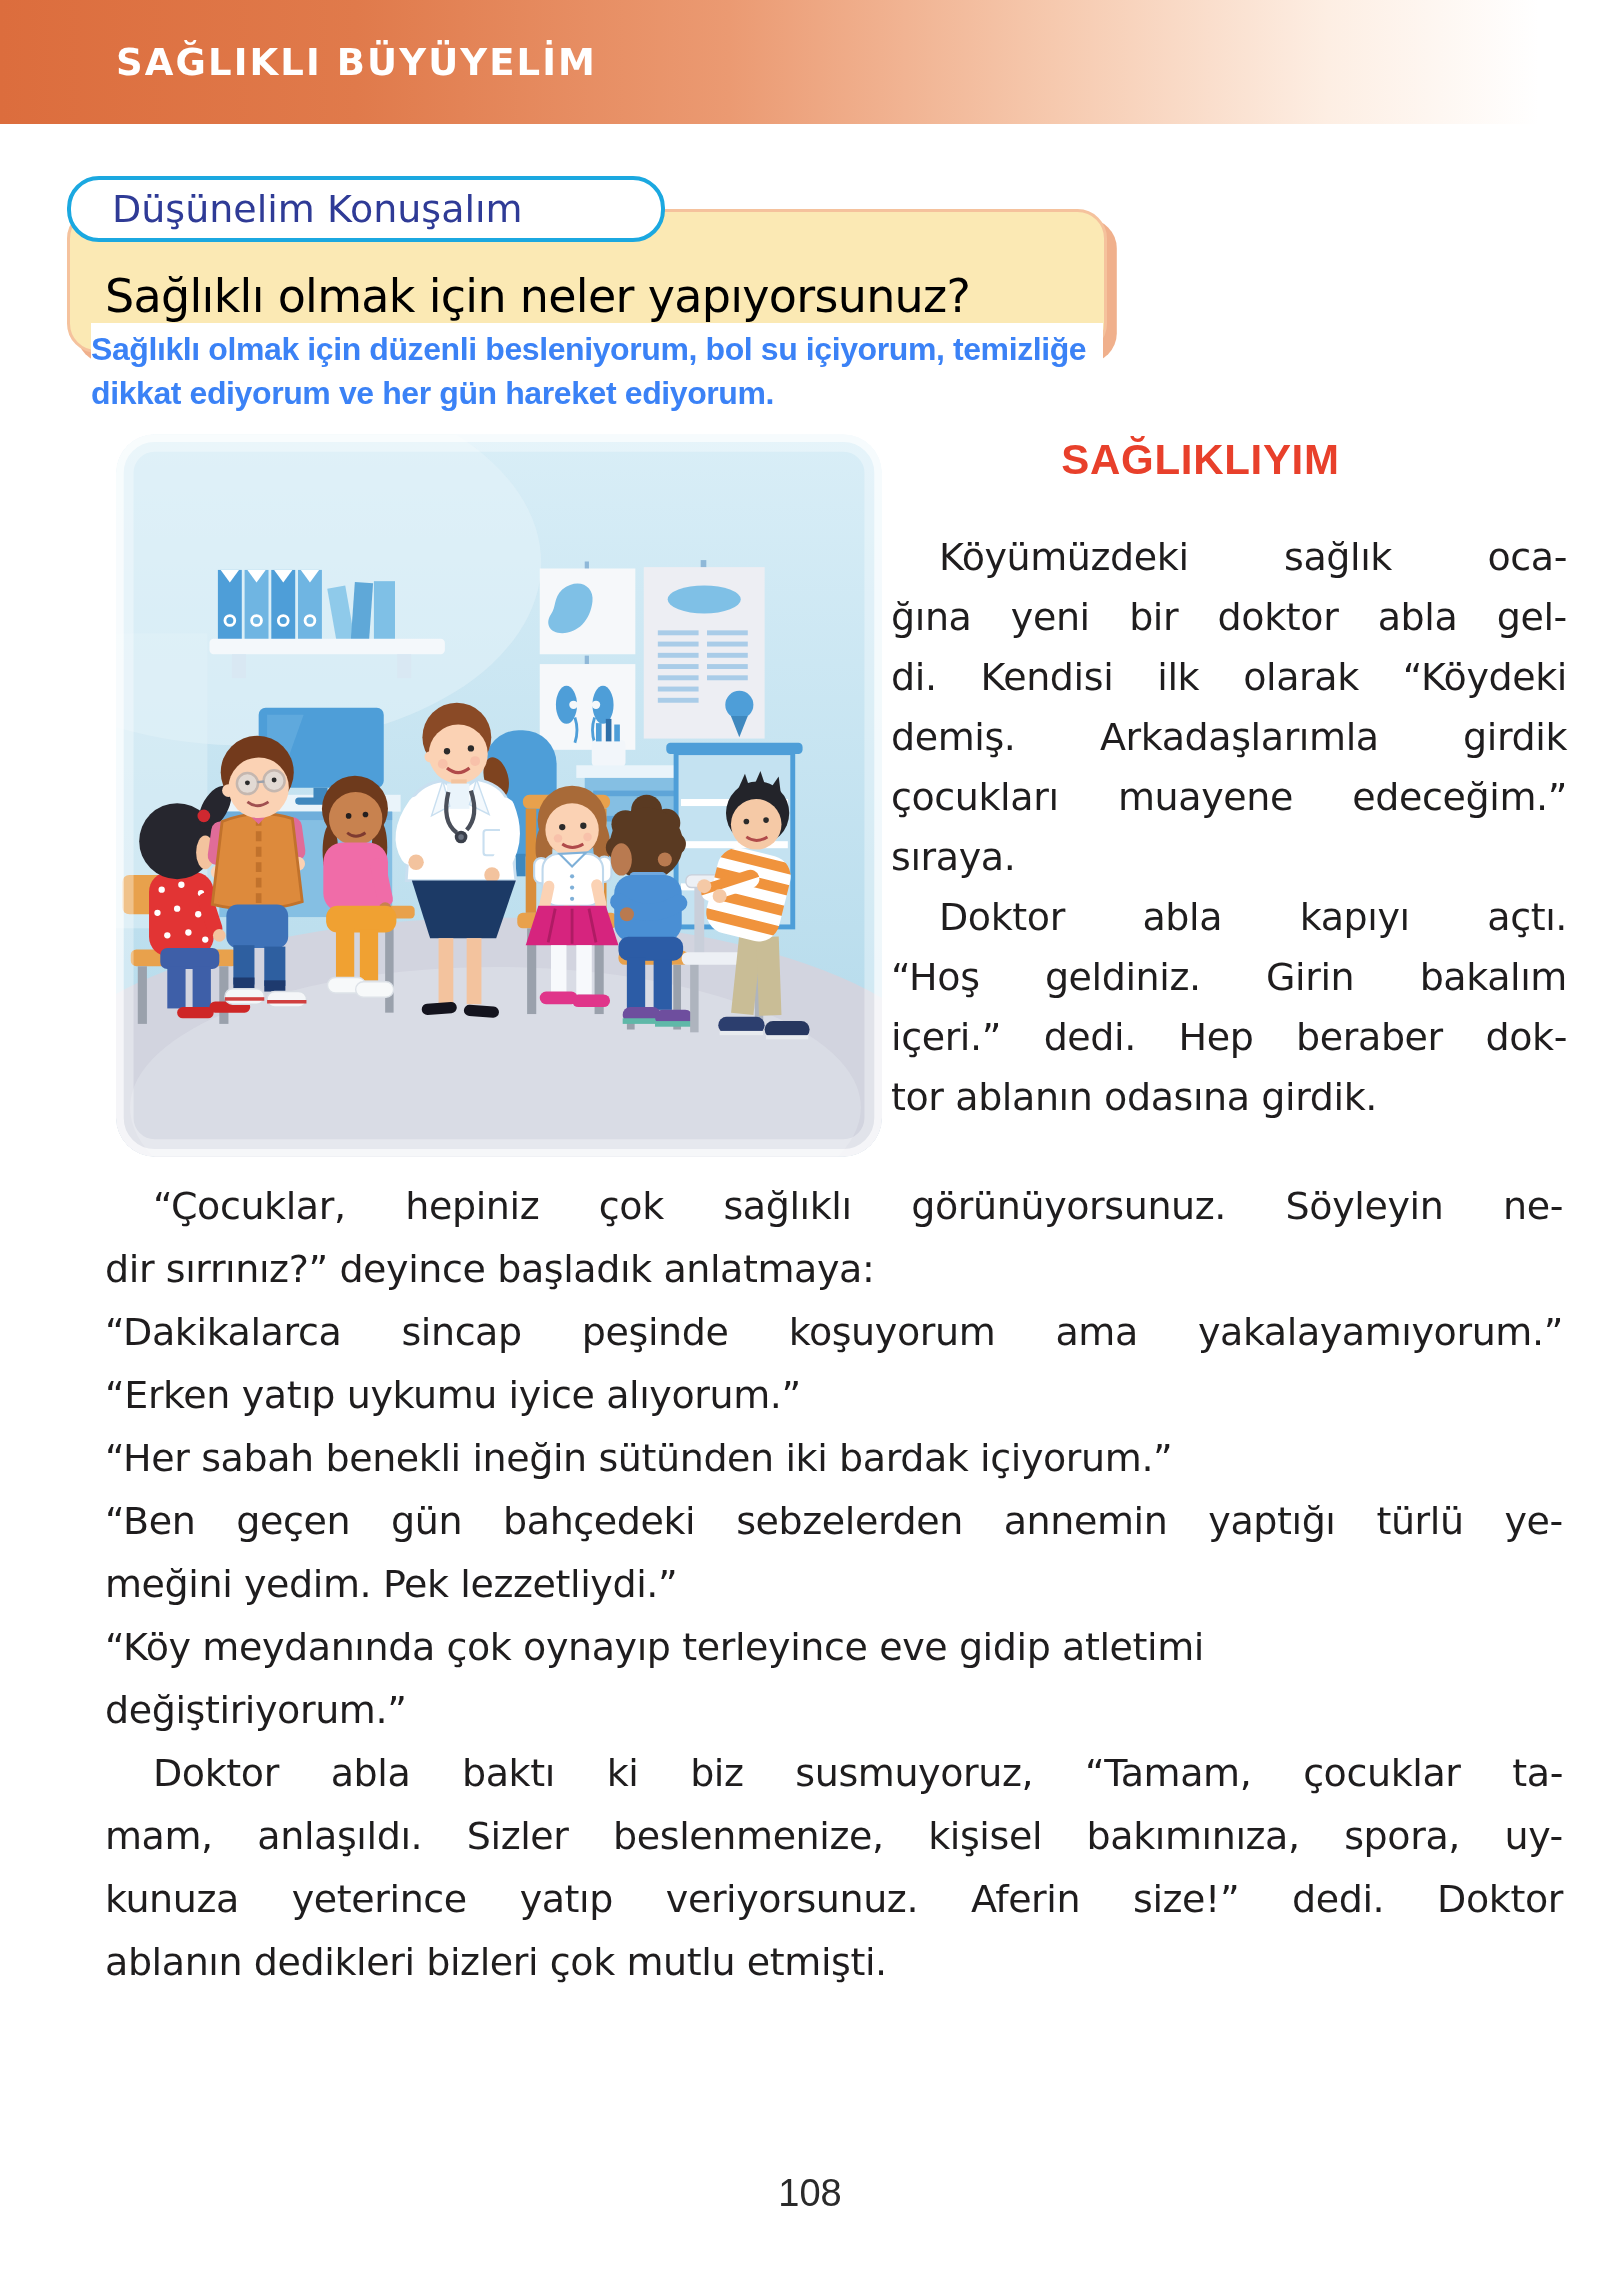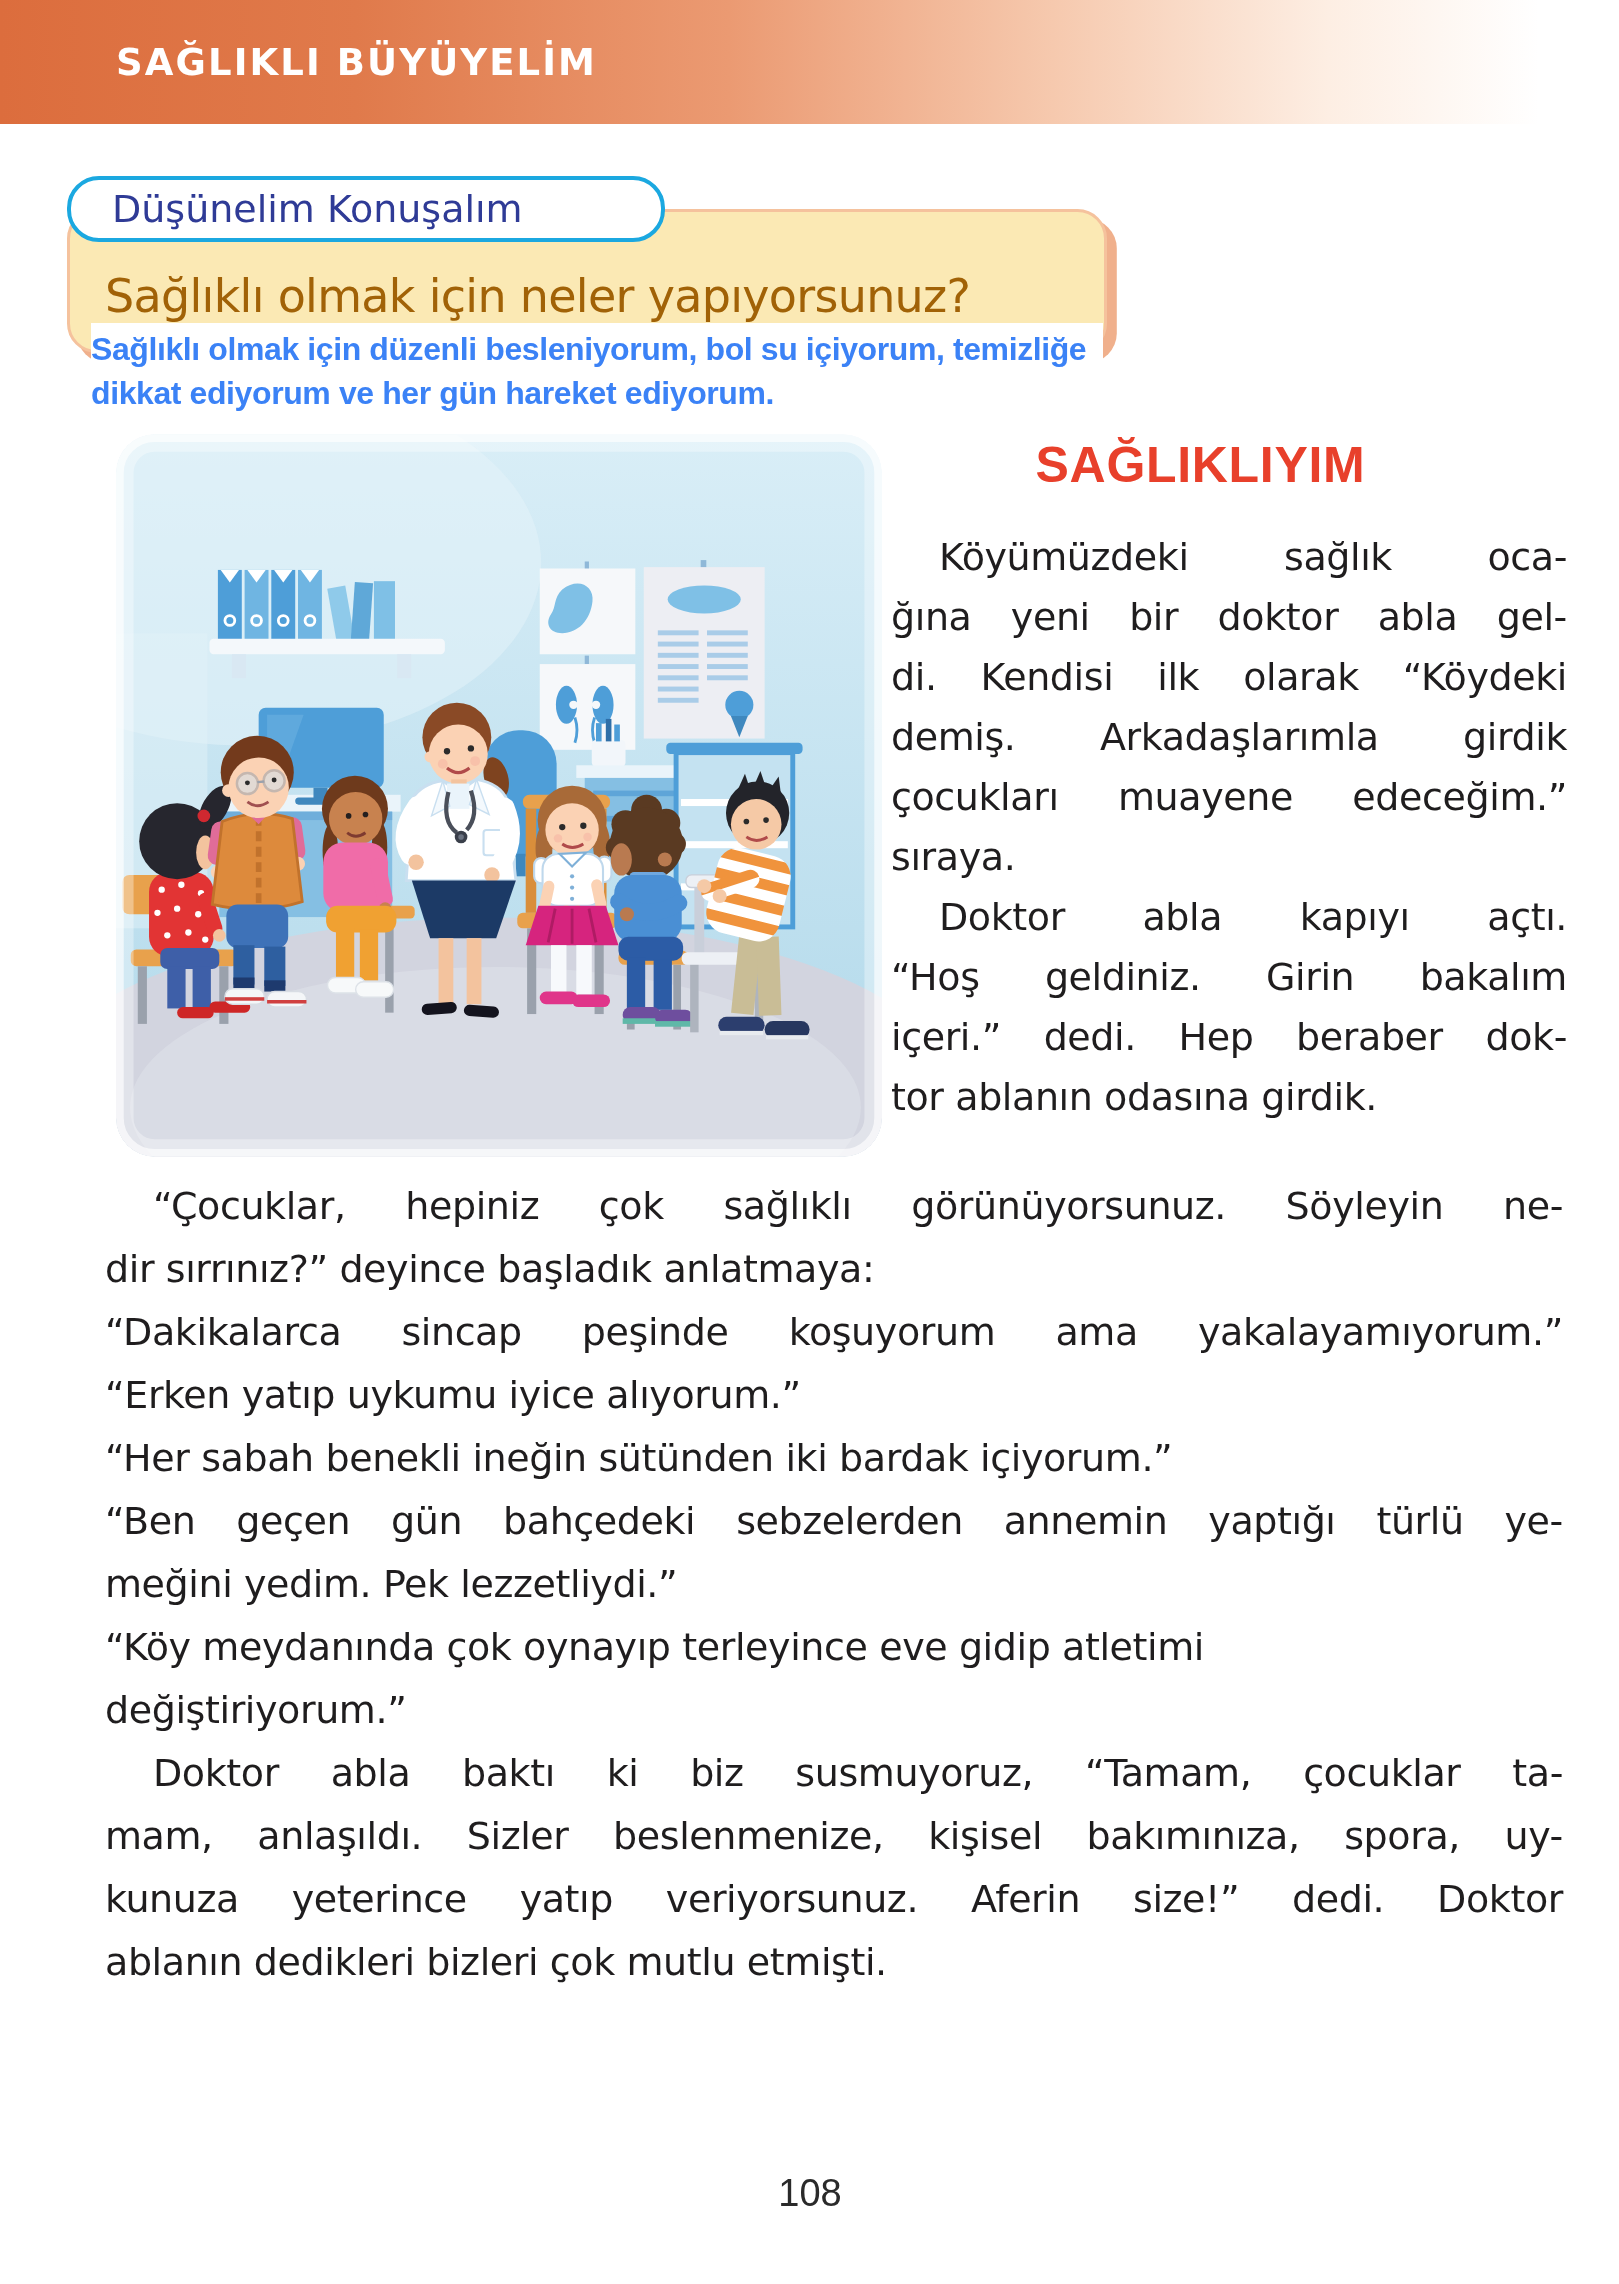--- a/index.html
+++ b/index.html
@@ -26,35 +26,35 @@
     display:flex;align-items:center;padding-left:41px;
   }
   .badge-label{color:#2f3b96;font-size:38px;}
   .question-box{
     position:absolute;left:67px;top:209px;width:1040px;height:144px;z-index:1;
     background:#fbe9b4;border:3.5px solid #f5c29d;border-radius:29.5px;
     box-shadow:9.8px 9.8px 0 #f0b08c;
   }
   .question-text{
     position:absolute;left:105px;top:269px;z-index:2;margin:0;
-    font-size:46px;color:#a16207;letter-spacing:-0.7px;white-space:nowrap;
+    font-size:46px;color:#000000;letter-spacing:-0.7px;white-space:nowrap;
   }
   .answer-overlay{
     position:absolute;left:91px;top:323px;width:1012px;height:103px;z-index:2;
     background:#ffffff;padding-top:4.2px;
   }
   .answer-line{
     font-family:"Liberation Sans", sans-serif;font-weight:700;
     font-size:32px;line-height:44px;color:#3b82f6;white-space:nowrap;letter-spacing:-0.4px;
   }
 
   
   .story-title{
     position:absolute;left:891px;top:436px;width:619px;text-align:center;margin:0;
-    font-family:"Liberation Sans", sans-serif;font-weight:700;font-size:50px;color:#e8402b;
+    font-family:"Liberation Sans", sans-serif;font-weight:700;font-size:42px;color:#e8402b;
     letter-spacing:0.7px;
   }
   .story-col{position:absolute;left:891px;top:527px;width:676px;}
   .story-col .story-line{height:60px;line-height:60px;}
   .story-full{position:absolute;left:105px;top:1175px;width:1458px;}
   .story-full .story-line{height:63px;line-height:63px;}
   .story-line{font-size:38px;color:#1f1d1e;white-space:nowrap;letter-spacing:-0.4px;}
   .story-line.justify{display:flex;justify-content:space-between;}
   .story-line.indent{padding-left:48px;}
 

